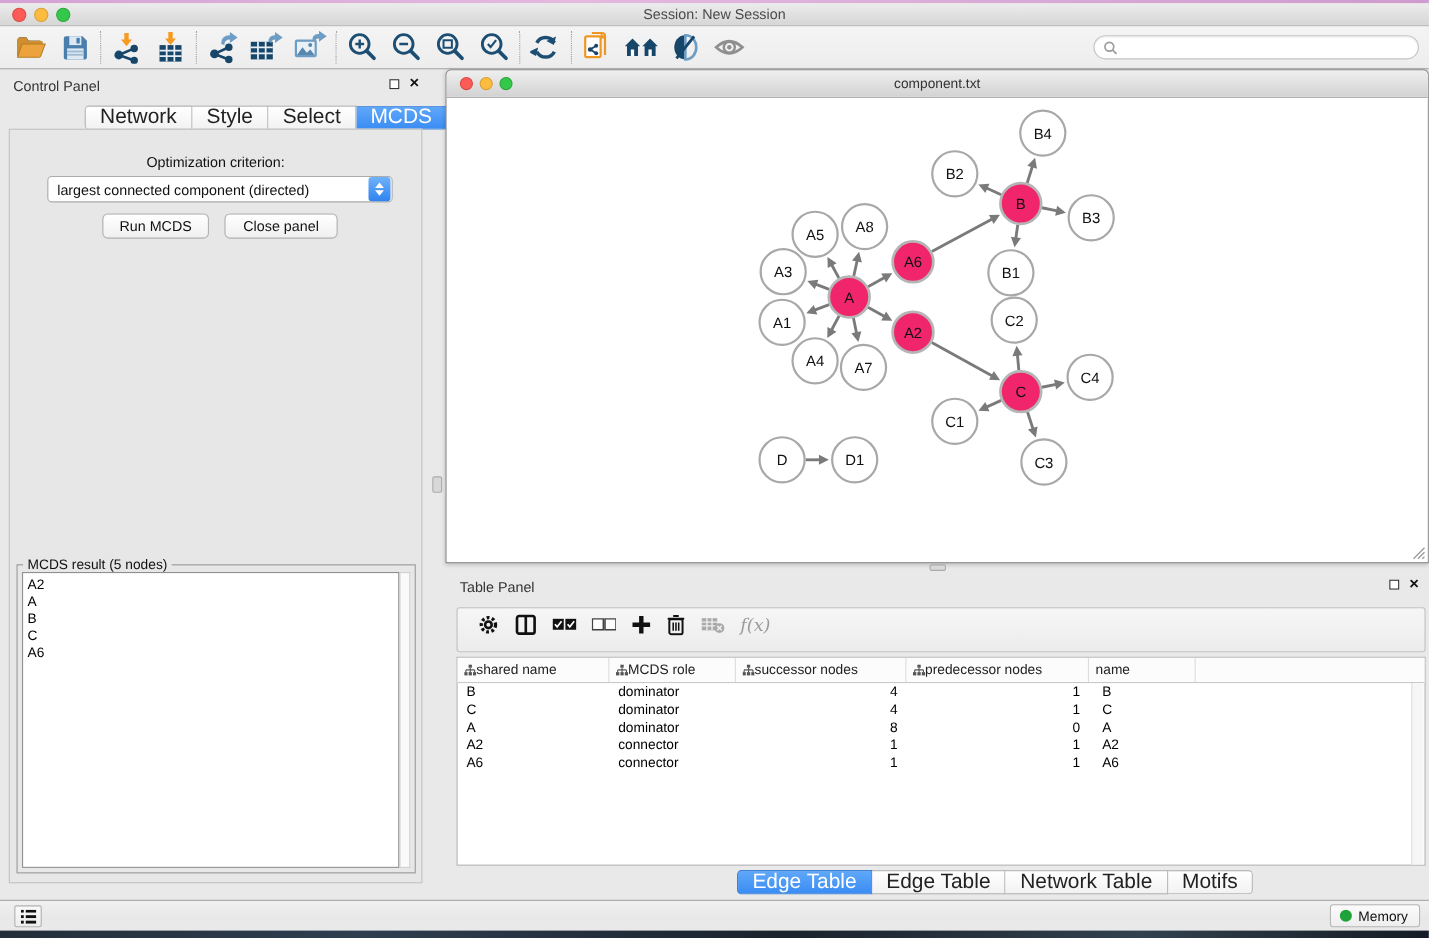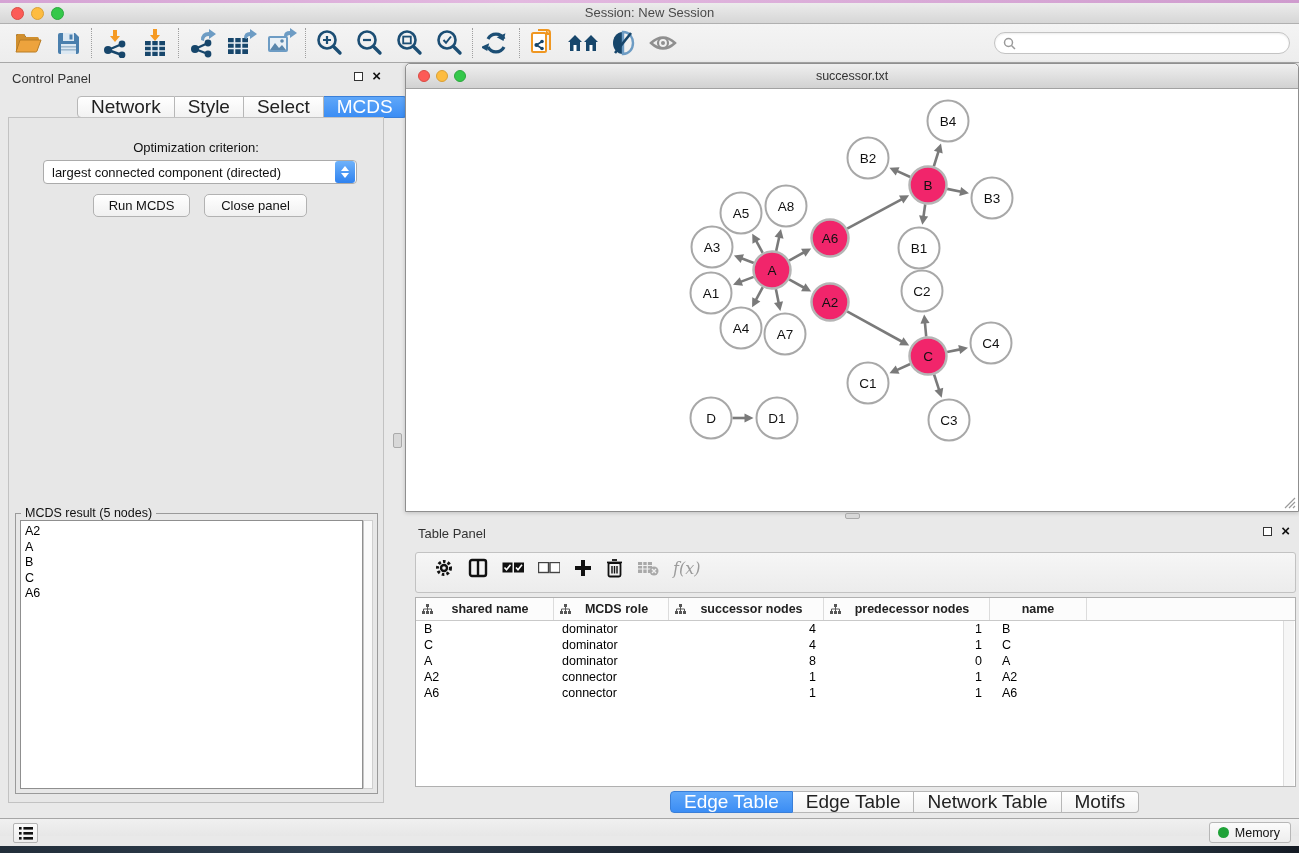--- a/index.html
+++ b/index.html
@@ -65,21 +65,21 @@
   
   #table-panel { left:405px; top:520px; width:894px; height:298px; }
   #tp-title { left:13px; top:6px; }
   #tp-toolbar { left:10px; top:32px; width:881px; height:41px; background:linear-gradient(#f6f6f6,#ececec); border:1px solid #c2c2c2; border-radius:3px; display:flex; align-items:flex-start; gap:14px; padding-left:18px; }
   .tp-ic { display:flex; align-items:center; justify-content:center; height:30px; }
   .fx-label { font-family:"DejaVu Serif", serif; font-style:italic; font-size:16px; color:#9b9b9b; }
   #node-table { left:10px; top:77px; width:881px; height:190px; background:#fff; border:1px solid #b0b0b0; }
   #nt-header { display:grid; grid-template-columns:138px 115px 155px 166px 97px 1fr; height:23px; background:#fcfcfc; border-bottom:1px solid #c9c9c9; }
   .nt-hcell { display:flex; align-items:center; padding:0 6px; border-right:1px solid #dcdcdc; font-size:12.5px; color:#222; }
   .nt-hcell:last-child,.nt-hcell.no-right { border-right:none; }
-  .nt-hcell .hlabel { flex:1; text-align:center;font-weight:bold; }
+  .nt-hcell .hlabel { flex:1; text-align:left; }
   .nt-row { display:grid; grid-template-columns:138px 115px 155px 166px 97px 1fr; height:16px; font-size:12.5px; color:#000; }
   .nt-cell { padding:0 8px; line-height:16px; white-space:nowrap; overflow:hidden; }
   .nt-cell.num { text-align:right; }
   .nt-cell.namecol { padding-left:12px; }
   #nt-scroll { position:absolute; right:1px; top:23px; width:11px; height:165px; background:#f6f6f6; border-left:1px solid #dedede; }
   #tp-tabs { left:265px; top:271px; display:flex; }
 
   
   #status-bar { left:0; top:818px; width:1299px; height:18px; background:linear-gradient(#f0f0f0,#e7e7e7); border-top:1px solid #a6a6a6; }
   #list-btn { left:13px; top:4px; width:25px; height:20px; background:linear-gradient(#fafafa,#ededed); border:1px solid #b3b3b3; border-radius:2px; display:flex; align-items:center; justify-content:center; }
@@ -278,21 +278,21 @@
   </div>
 </div>
 
 <div id="v-split-handle" class="abs"></div>
 
 <div id="network-frame" class="abs">
   <div id="net-titlebar">
     <span class="traffic" style="left:12px;background:#fc5b57;border:1px solid #d94c44;"></span>
     <span class="traffic" style="left:30px;background:#fdbc40;border:1px solid #d9a036;"></span>
     <span class="traffic" style="left:48px;background:#34c84a;border:1px solid #2ca73e;"></span>
-    <div id="net-title-text">successor.txt</div>
+    <div id="net-title-text">component.txt</div>
   </div>
   <div id="net-canvas">
     <svg id="graph-svg" viewBox="0 0 890 422">
         <line x1="355.6834470352553" y1="163.86956390353396" x2="349.04981632766453" y2="151.67224292506054" stroke="#7a7a7a" stroke-width="2.6"></line>
         <polygon points="345.2276407523846,144.64437170599754 353.5686142255357,150.3529758716575 345.48656232361327,154.74847778322933" fill="#7a7a7a"></polygon>
         <line x1="369.16708913670595" y1="161.9504496607729" x2="372.26854831762887" y2="147.77235054798226" stroke="#7a7a7a" stroke-width="2.6"></line>
         <polygon points="373.97812334807236,139.95715040881214 376.54859151884625,149.7322562078835 367.56111135880064,147.7662449228735" fill="#7a7a7a"></polygon>
         <line x1="346.79195071261006" y1="174.02024777316717" x2="334.41300269501454" y2="169.27498436642225" stroke="#7a7a7a" stroke-width="2.6"></line>
         <polygon points="326.9430337565982,166.41149627336262 336.9932544658259,165.3376882384653 333.7002431588073,173.92815251764412" fill="#7a7a7a"></polygon>
         <line x1="346.7539029153211" y1="187.87967594996093" x2="333.47446452140446" y2="192.8866773116016" stroke="#7a7a7a" stroke-width="2.6"></line>

